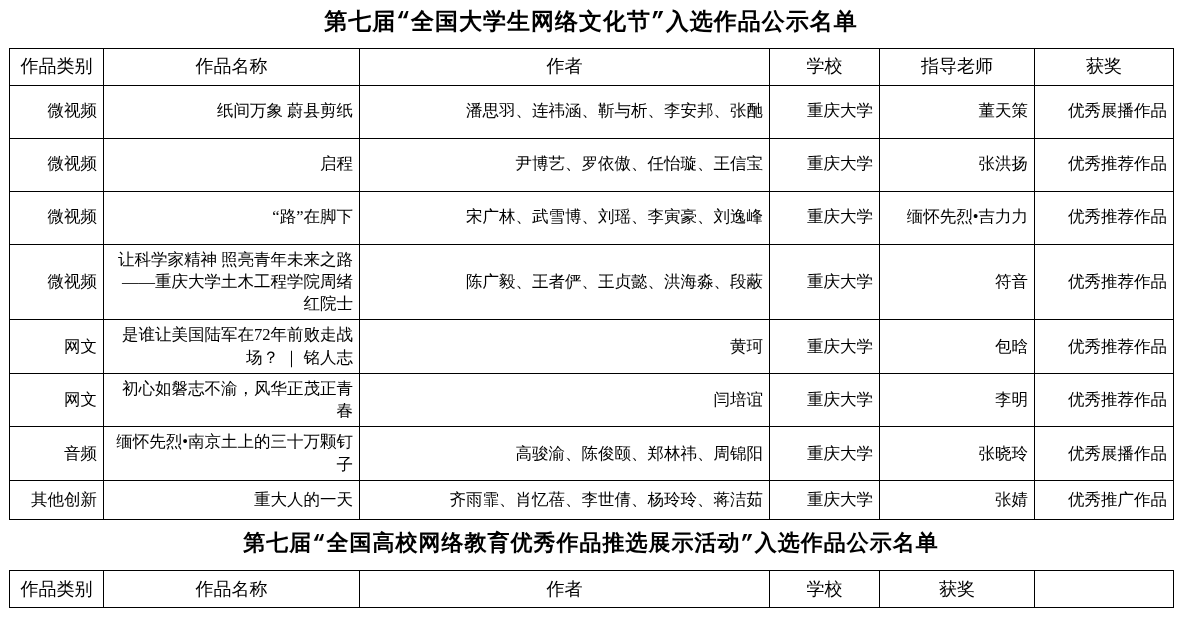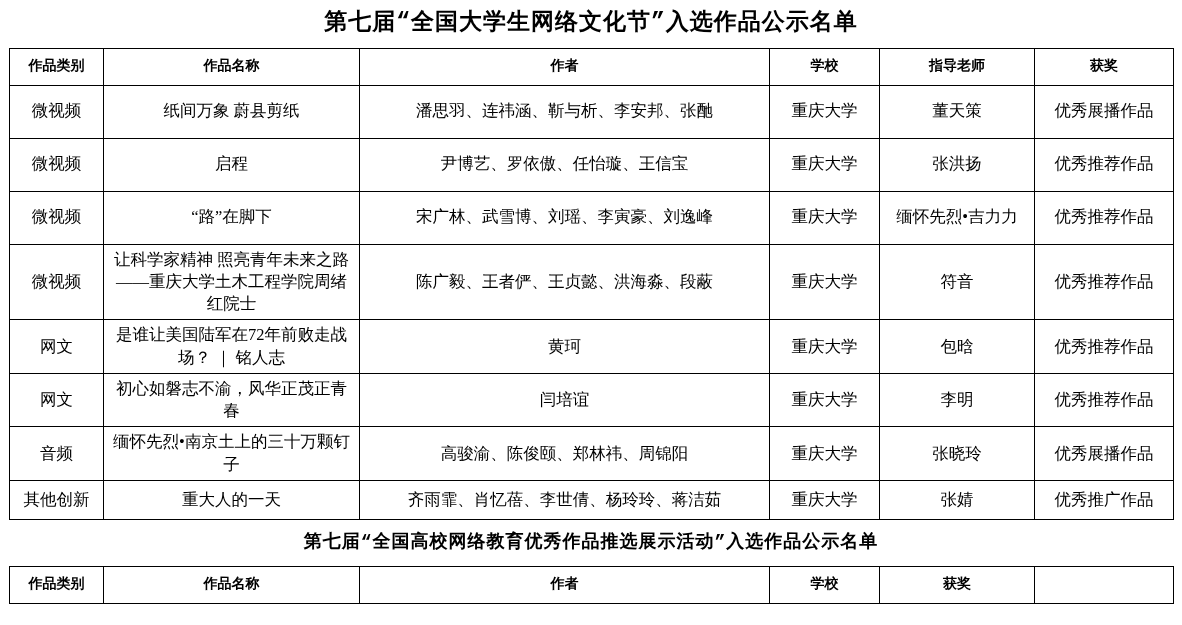--- a/index.html
+++ b/index.html
@@ -22,44 +22,44 @@
     text-align: center;
     font-family: Liberation Mono, monospace;
     font-weight: bold;
     font-size: 23px;
     letter-spacing: 1px;
     padding: 10px 0 10px 0;
     line-height: 1.2;
   }
   .doc-title.second {
     padding: 12px 0 12px 0;
-    font-size: 18px;
+    font-size: 22px;
   }
   table.award {
     border-collapse: collapse;
     table-layout: fixed;
     width: 1164px;
     margin: 0 9px;
     font-size: 17px;
   }
   table.award td, table.award th {
     border: 1px solid #000000;
     padding: 4px 6px;
     vertical-align: middle;
     line-height: 1.35;
     font-weight: normal;
     font-size: 16.5px;
   }
   table.award thead th {
     text-align: center;
-    font-weight: bold;
-    font-size: 14px;
+    font-weight: normal;
+    font-size: 18px;
     height: 28px;
   }
-  .c-left { text-align: center; }
+  .c-left { text-align: right; }
   
   .t1 col.c1 { width: 94px; }
   .t1 col.c2 { width: 256px; }
   .t1 col.c3 { width: 410px; }
   .t1 col.c4 { width: 110px; }
   .t1 col.c5 { width: 155px; }
   .t1 col.c6 { width: 139px; }
   
   .t2 col.c1 { width: 94px; }
   .t2 col.c2 { width: 256px; }

